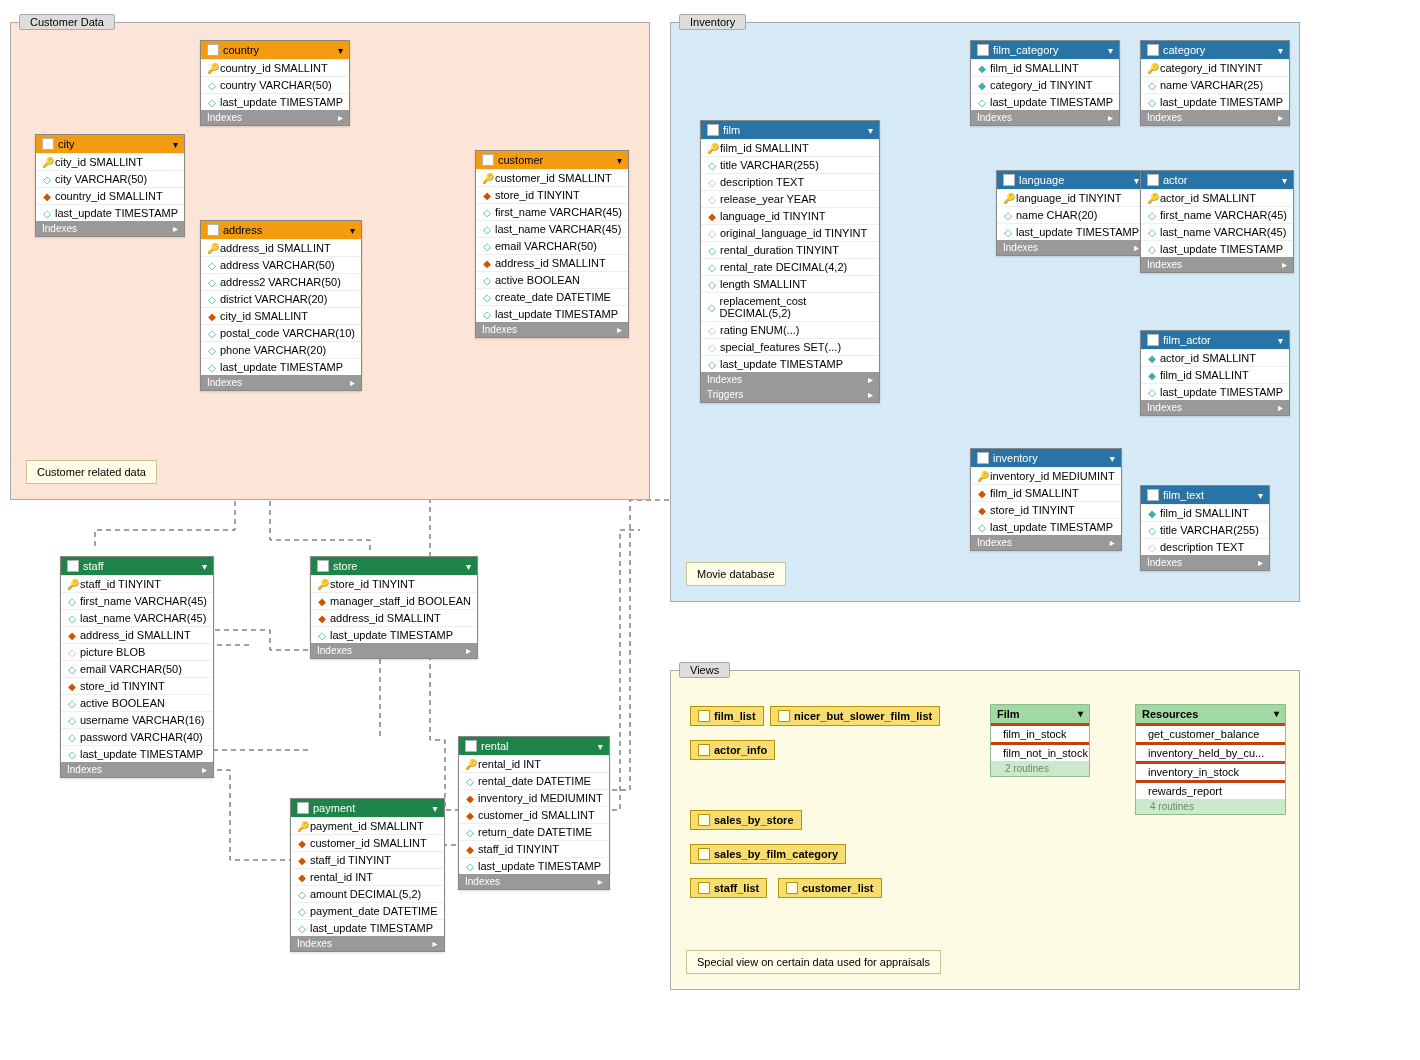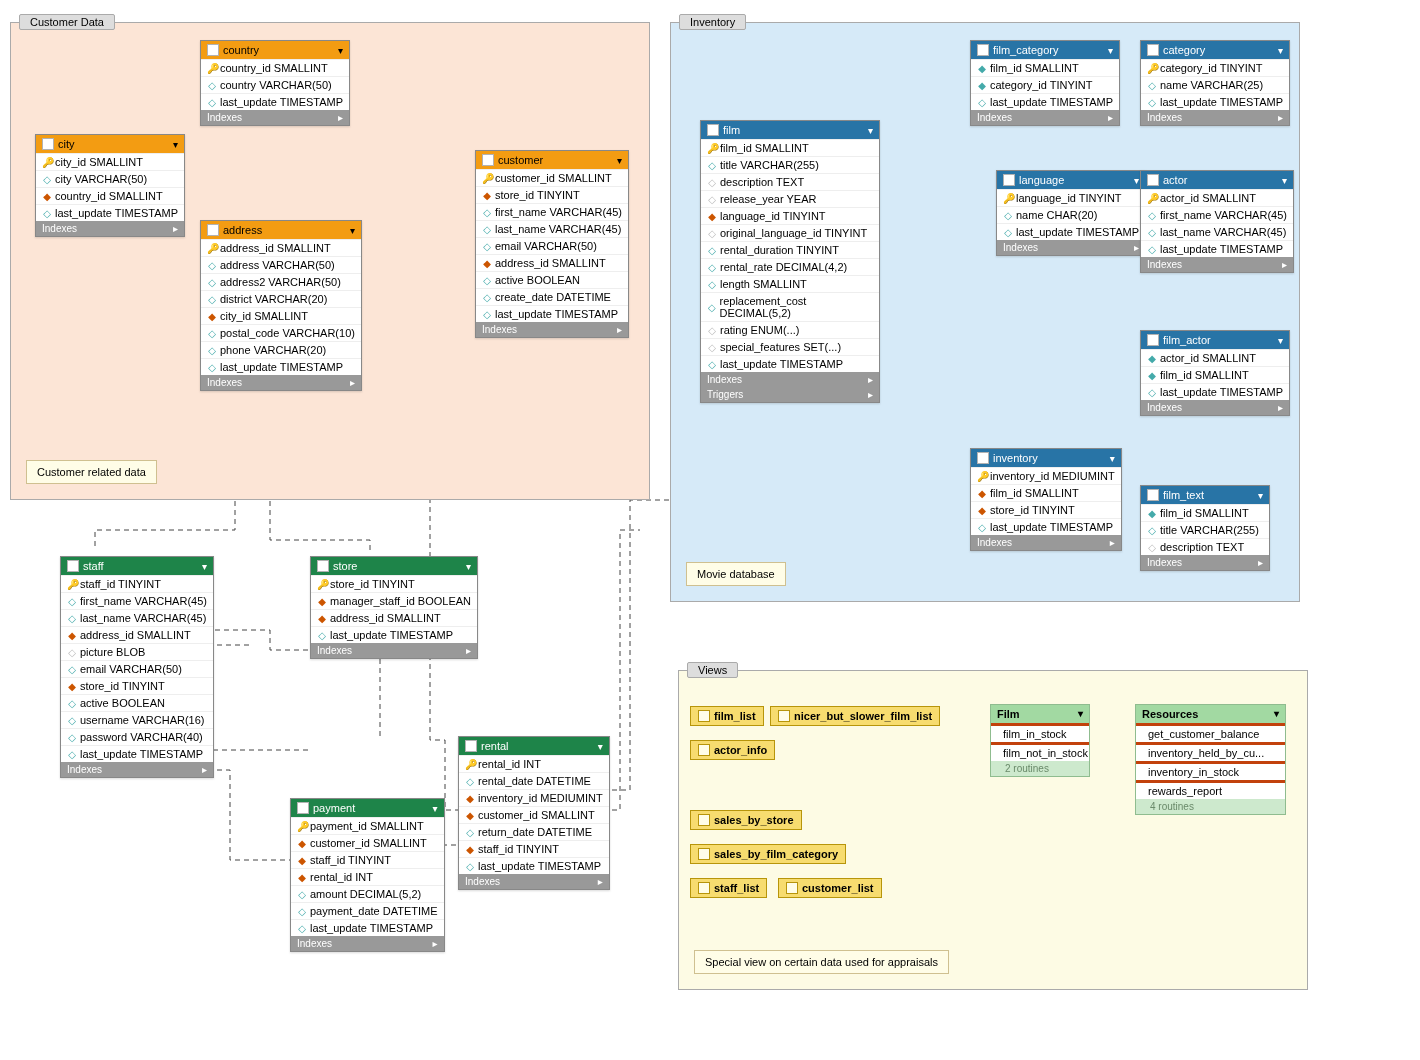--- a/index.html
+++ b/index.html
@@ -20,21 +20,21 @@
   .nul { color:#bbb; }
   .table-section { background:#999; color:#fff; padding:2px 6px; font-size:10px; display:flex;gap:46px; }
   .table-section .arr { margin-left:auto; }
   
   .orange .table-header { background:#f39c12; color:#000; }
   .blue   .table-header { background:#2874a6; color:#fff; }
   .dgreen .table-header { background:#1e8449; color:#fff; }
   .region.customer { background:#fce5d6; }
   .region.inventory{ background:#d6eaf8; }
   .region.business { background:#d5f5e3; }
-  .region.views    { background:#fdfbe4;margin-left:8px; }
+  .region.views    { background:#fdfbe4; }
   
   .viewtag { position:absolute; background:#f7dc6f; border:1px solid #b7950b; padding:3px 7px; font-weight:bold; font-size:11px; display:flex; align-items:center; }
   .viewtag .vicon { width:12px; height:12px; background:#fffde7; border:1px solid #b7950b; margin-right:4px; }
   
   .rgroup { position:absolute; border:1px solid #8fbc8f; background:#fff; font-size:11px; }
   .rgroup-header { background:#a2d9a2; font-weight:bold; padding:3px 6px; display:flex; }
   .rgroup-header .drop { margin-left:auto; font-size:10px; }
   .rgroup-row { padding:2px 12px; border-top:3px solid #c2410c; }
   .rgroup-foot { background:#cde9cd; color:#6a8a6a; padding:2px 14px; font-size:10px; }
   svg.connectors { position:absolute; left:0; top:0; pointer-events:none; }

